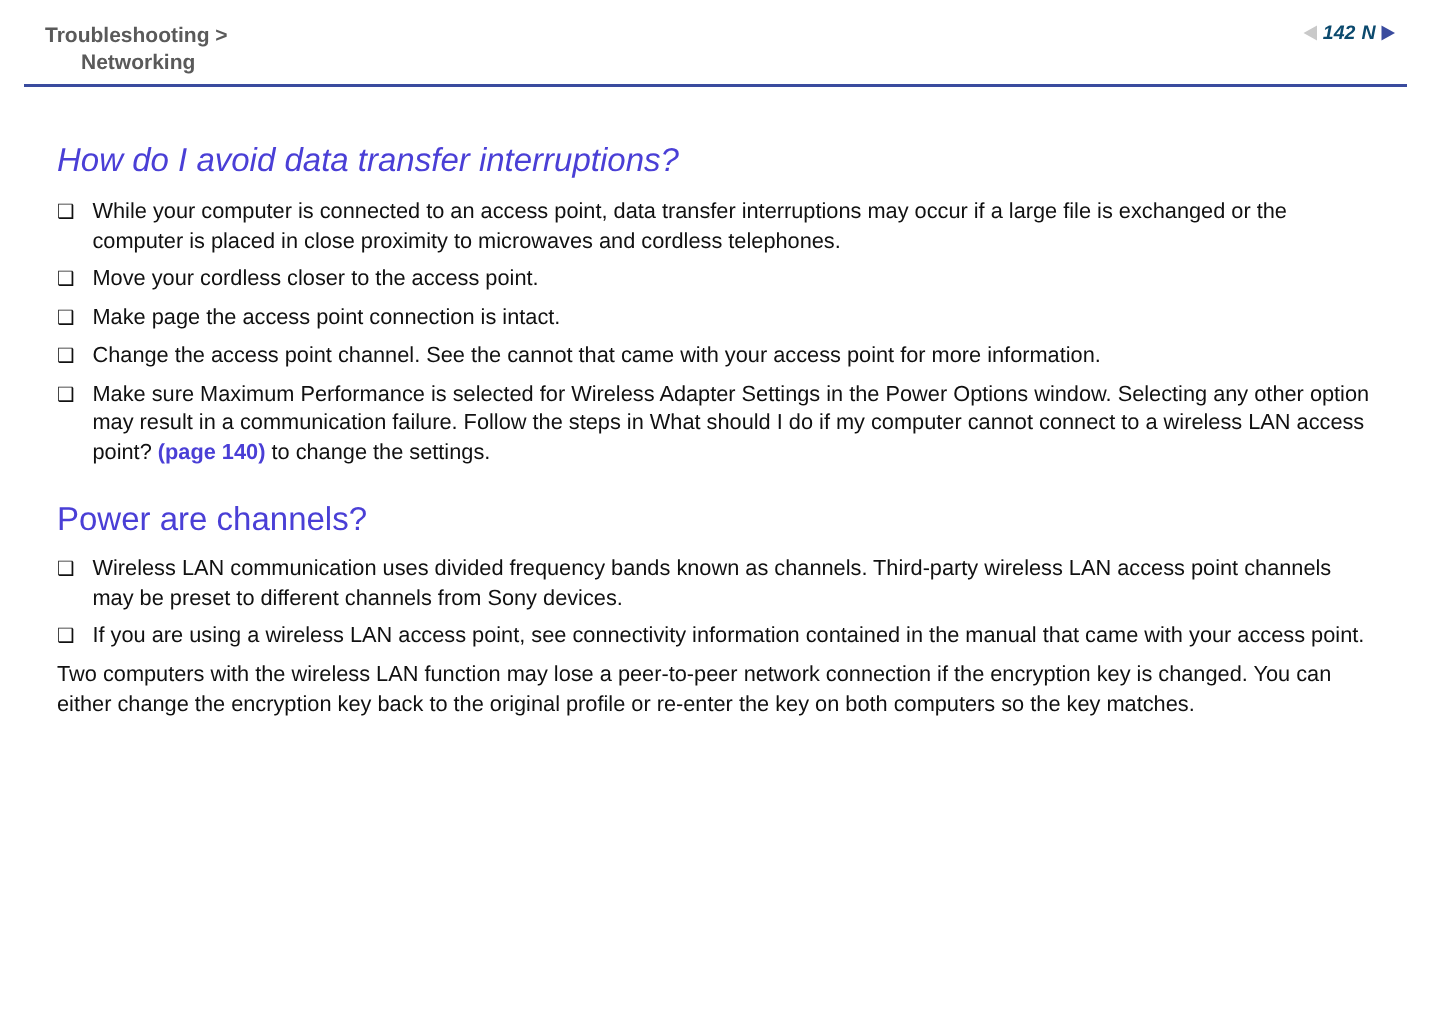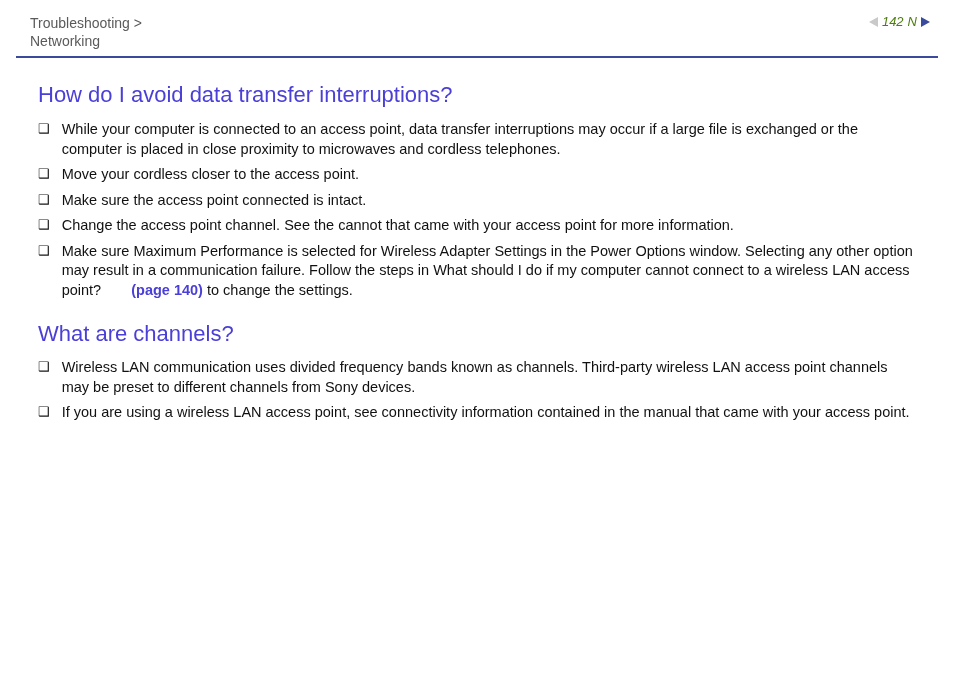--- a/index.html
+++ b/index.html
@@ -17,35 +17,36 @@
     padding: 0;
   }
   .header {
     display: flex;
     justify-content: space-between;
     align-items: flex-start;
     padding: 14px 24px 6px 30px;
   }
   .breadcrumb {
     font-size: 14px;
-    font-weight: normal;
+    font-weight: bold;
     color: #5a5a5a;
     line-height: 1.3;
   }
   .breadcrumb .line2 {
     display: block;
+    margin-left: 24px;
   }
   .pagenav {
     display: flex;
     align-items: center;
     gap: 4px;
     font-size: 13px;
     font-style: italic;
-    font-weight: normal;
-    color: #4d7c0f;
+    font-weight: bold;
+    color: #0c4a6e;
   }
   .nav-arrow {
     width: 0;
     height: 0;
   }
   .nav-arrow.left {
     border-top: 5px solid transparent;
     border-bottom: 5px solid transparent;
     border-right: 9px solid #c9c9c9;
   }
@@ -65,21 +66,22 @@
     line-height: 1.35;
     color: #111;
   }
   h2.section-heading {
     font-size: 22px;
     font-weight: normal;
     color: #4a3fd6;
     margin: 18px 0 10px 0;
   }
   h2.section-heading:first-child {
-    margin-top: 4px;
+    margin-top: 16px;
+    font-style: italic;
   }
   ul.bullets {
     list-style: none;
     padding: 0;
     margin: 0 0 6px 0;
   }
   ul.bullets > li {
     display: flex;
     align-items: flex-start;
     margin: 6px 0;
@@ -90,21 +92,20 @@
     margin-right: 12px;
     line-height: 1.4;
   }
   .bullet-text {
     flex: 1 1 auto;
   }
   .bold { font-weight: normal; }
   .link-ref {
     color: #4a3fd6;
     font-weight: bold;
-    margin-left: 26px;
   }
   .para {
     margin: 6px 0 10px 0;
   }
 </style>
 </head>
 <body>
 
 <div class="page">
 
@@ -130,41 +131,42 @@
       <li>
         <span class="bullet-mark">❑</span>
         <span class="bullet-text">While your computer is connected to an access point, data transfer interruptions may occur if a large file is exchanged or the computer is placed in close proximity to microwaves and cordless telephones.</span>
       </li>
       <li>
         <span class="bullet-mark">❑</span>
         <span class="bullet-text">Move your cordless closer to the access point.</span>
       </li>
       <li>
         <span class="bullet-mark">❑</span>
-        <span class="bullet-text">Make sure the access point connected is intact.</span>
+        <span class="bullet-text">Make page the access point connection is intact.</span>
       </li>
       <li>
         <span class="bullet-mark">❑</span>
         <span class="bullet-text">Change the access point channel. See the cannot that came with your access point for more information.</span>
       </li>
       <li>
         <span class="bullet-mark">❑</span>
         <span class="bullet-text">
           <span>Make sure </span><span class="bold">Maximum Performance</span><span> is selected for </span><span class="bold">Wireless Adapter Settings</span><span> in the </span><span class="bold">Power Options</span><span> window. Selecting any other option may result in a communication failure. Follow the steps in </span><span class="bold">What should I do if my computer cannot connect to a wireless LAN access point? </span><span class="link-ref">(page 140)</span><span> to change the settings.</span>
         </span>
       </li>
     </ul>
 
-    <h2 class="section-heading">What are channels?</h2>
+    <h2 class="section-heading">Power are channels?</h2>
     <ul class="bullets">
       <li>
         <span class="bullet-mark">❑</span>
         <span class="bullet-text">Wireless LAN communication uses divided frequency bands known as channels. Third-party wireless LAN access point channels may be preset to different channels from Sony devices.</span>
       </li>
       <li>
         <span class="bullet-mark">❑</span>
         <span class="bullet-text">If you are using a wireless LAN access point, see connectivity information contained in the manual that came with your access point.</span>
       </li>
     </ul>
 
+    <p class="para">Two computers with the wireless LAN function may lose a peer-to-peer network connection if the encryption key is changed. You can either change the encryption key back to the original profile or re-enter the key on both computers so the key matches.</p>
 
   </div>
 </div>
 
 </body></html>

